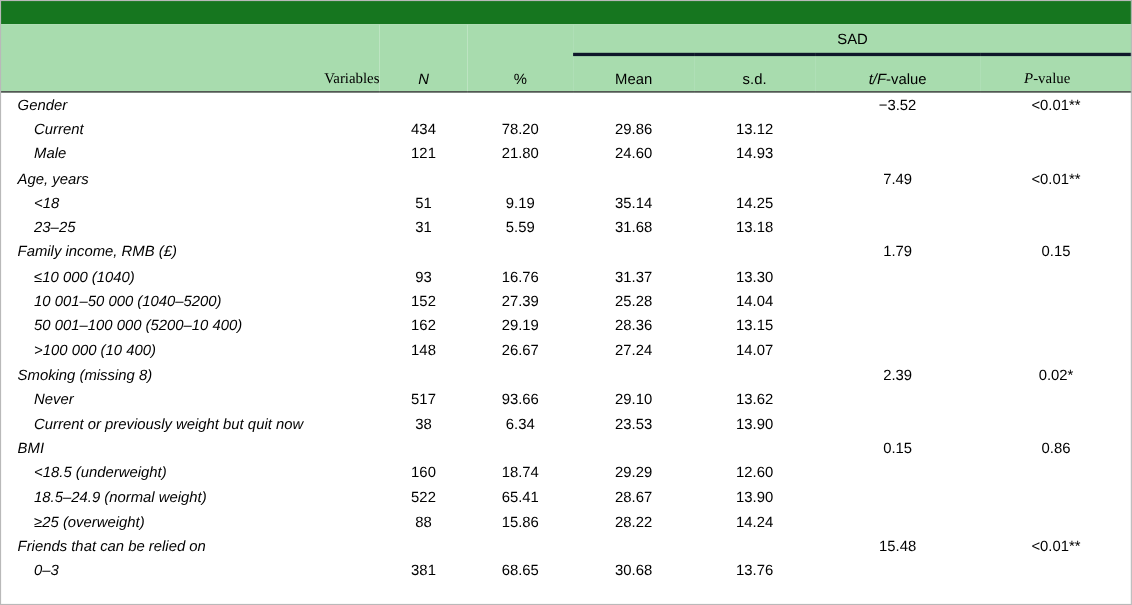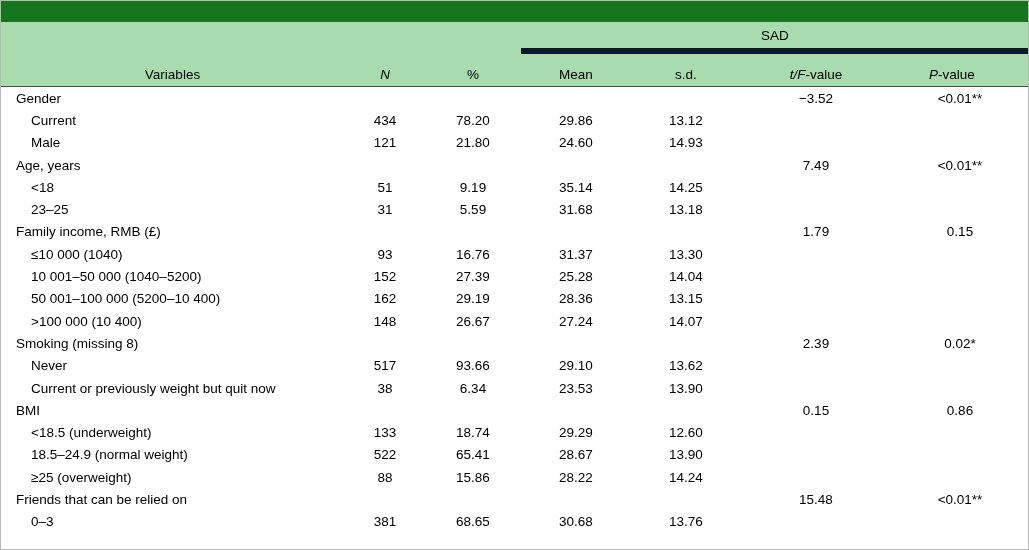--- a/index.html
+++ b/index.html
@@ -37,45 +37,46 @@
   tr.grouphead td {
     background: #a8dcae;
     height: 26px;
     padding: 0;
     border: none;
     vertical-align: middle;
   }
   tr.grouphead td.sad-span {
     text-align: center;
     font-size: 13.5px;
-    border-bottom: 6px solid #0f172a;
+    border-bottom: 3px solid #0f172a;
   }
   
   tr.colhead td {
     background: #a8dcae;
     height: 28px;
     padding: 0 0 4px 0;
     vertical-align: bottom;
     border-bottom: 1px solid #4a4a4a;
     font-size: 13.5px;
   }
-  td.c-var { text-align: center; padding-left: 16px; }
+  td.c-var { text-align: right; padding-left: 16px; font-family: Liberation Serif, serif; }
   td.c-n, td.c-pct, td.c-mean, td.c-sd, td.c-t, td.c-p { text-align: center; }
-  tr.colhead td.c-p { padding-right: 16px; text-align: center; }
+  tr.colhead td.c-p { padding-right: 16px; text-align: center; font-family: Liberation Serif, serif; }
 
   tbody tr td {
     height: 22.3px;
     padding: 0;
     font-size: 13.5px;
     border: none;
   }
   td.label {
     text-align: left;
     padding-left: 16px;
     white-space: nowrap;
+    font-style: italic;
   }
   td.label.indent {
     padding-left: 31px;
   }
   td.num { text-align: center; }
   .ital { font-style: italic; }
   .outer-border {
     position: absolute;
     inset: 0;
     border: 1px solid #b9b9b9;
@@ -248,21 +249,21 @@
           <td class="label">BMI</td>
           <td class="num"></td>
           <td class="num"></td>
           <td class="num"></td>
           <td class="num"></td>
           <td class="num">0.15</td>
           <td class="num">0.86</td>
         </tr>
         <tr>
           <td class="label indent">&lt;18.5 (underweight)</td>
-          <td class="num">133</td>
+          <td class="num">160</td>
           <td class="num">18.74</td>
           <td class="num">29.29</td>
           <td class="num">12.60</td>
           <td class="num"></td>
           <td class="num"></td>
         </tr>
         <tr>
           <td class="label indent">18.5–24.9 (normal weight)</td>
           <td class="num">522</td>
           <td class="num">65.41</td>

